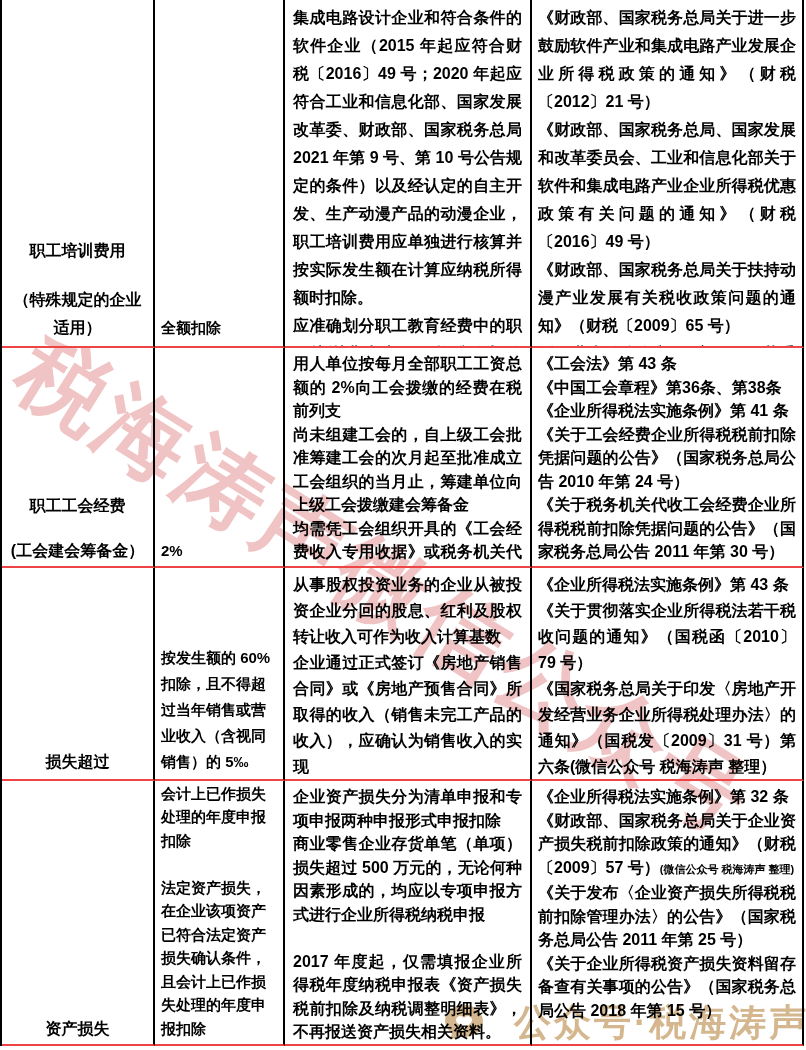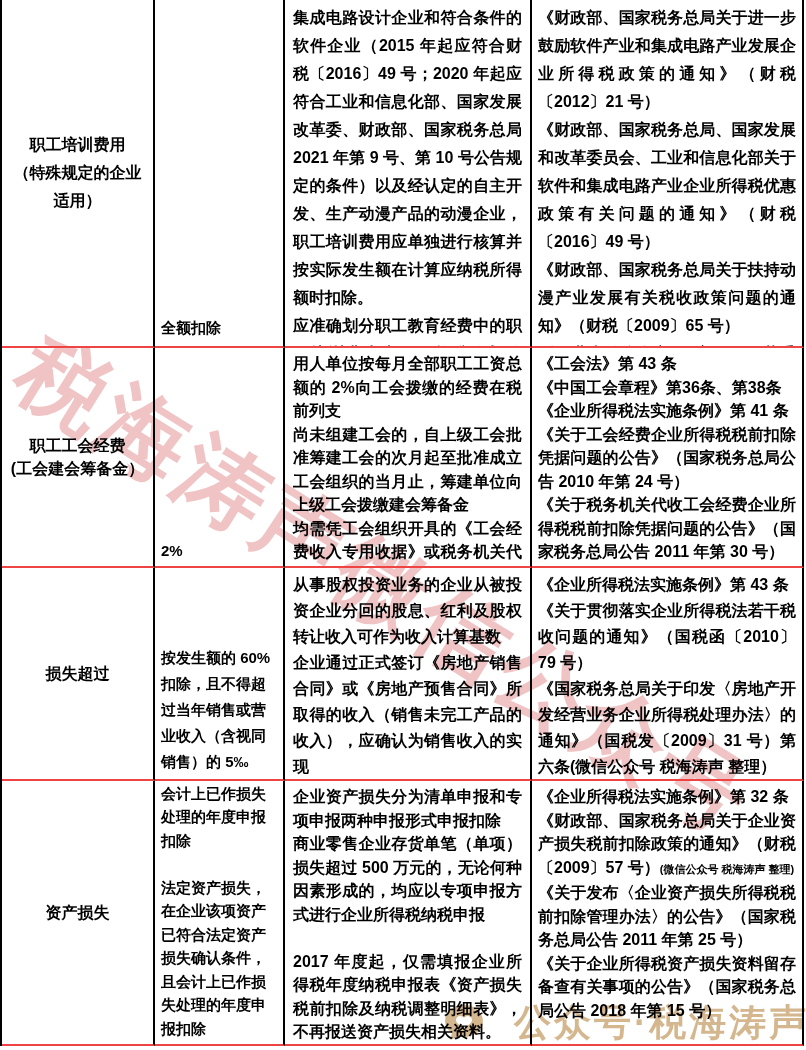--- a/index.html
+++ b/index.html
@@ -26,22 +26,22 @@
     grid-template-columns:153px 130px 247px 272px;
     grid-template-rows:348px 220px 213px 265px;
     border-left:2px solid #000;
     background:transparent;
   }
   .cell{
     box-sizing:border-box;overflow:hidden;background:transparent;
     border-right:2px solid #000;border-bottom:2px solid #ef4444;
   }
   .col-item{
-    display:flex;flex-direction:column;justify-content:center;
-    text-align:center;padding:4px 5px;font-size:16px;
+    display:flex;flex-direction:column;justify-content:flex-end;
+    text-align:center;padding:4px 5px;font-size:16px;gap:21px;
   }
   .col-standard{
     display:flex;flex-direction:column;justify-content:flex-end;
     text-align:left;padding:4px 6px;font-size:15px;
   }
   .col-policy,.col-basis{
     padding:4px 8px;text-align:justify;font-size:16px;
   }
   .col-basis{padding:4px 6px;}
   

